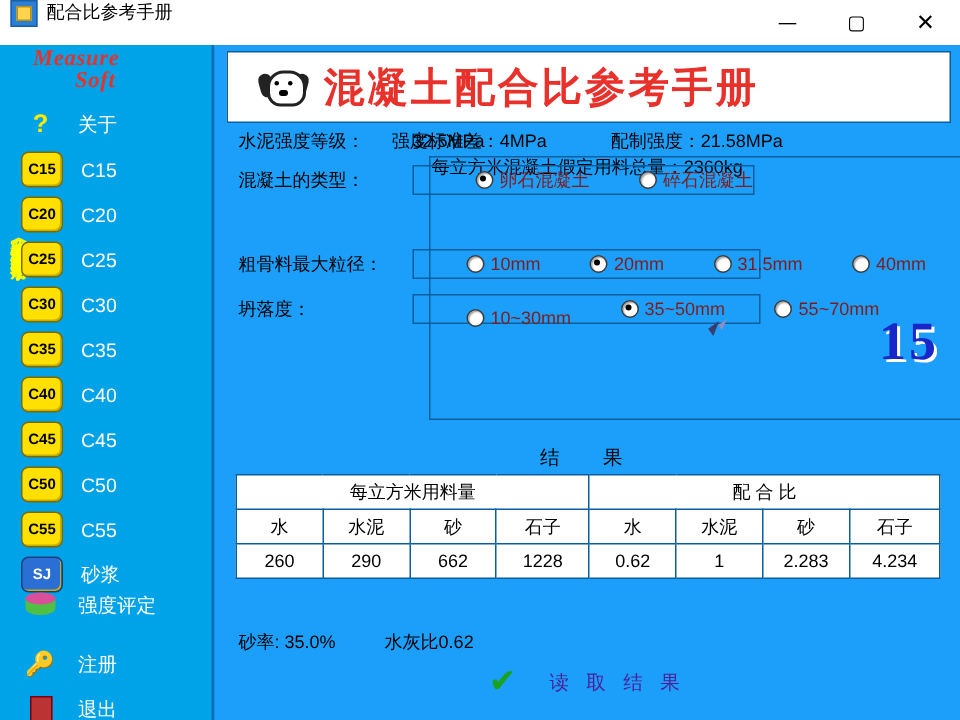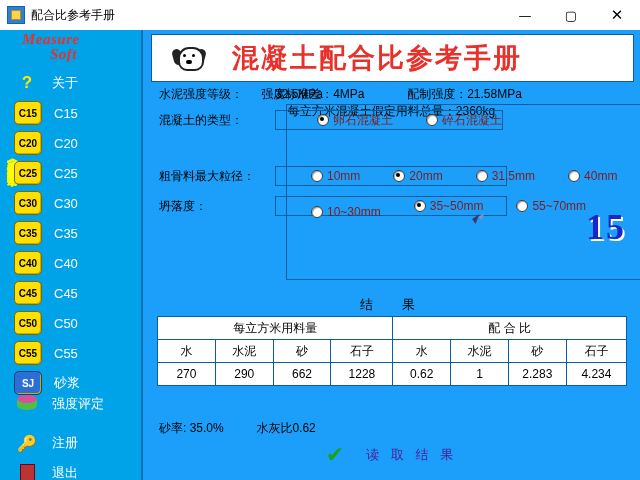--- a/index.html
+++ b/index.html
@@ -12,21 +12,21 @@
     position: relative;
     width: 640px; height: 480px;
     background: #1c9ffb;
     box-sizing: border-box;
   }
   
   #titlebar {
     position: absolute; top: 0; left: 0;
     width: 640px; height: 30px;
     background: #ffffff;
-    display: flex; align-items: center;
+    display: flex; 
     border-bottom: 1px solid #cfcfcf;
   }
   #titlebar .app-icon {
     width: 16px; height: 16px;
     margin-left: 7px; margin-right: 6px;
     background: #2b7fd4;
     border: 1px solid #1b5fa5;
     position: relative;
     flex: none;
   }
@@ -105,21 +105,21 @@
     position: absolute; left: 143px; top: 30px;
     width: 497px; height: 450px;
     background: #1c9ffb;
     box-sizing: border-box;
   }
   #header {
     position: absolute; left: 8px; top: 4px;
     width: 481px; height: 46px;
     background: #ffffff;
     border: 1px solid #0b5e9e;
-    display: flex; align-items: center; gap: 16px;
+    display: flex; align-items: center;
   }
   #header .dog {
     width: 34px; height: 30px; margin-left: 20px; margin-right: 10px;
     position: relative; flex:none;
   }
   #header .dog .head { position:absolute; left:6px; top:4px; width:22px; height:20px; background:#fff; border:2px solid #222; border-radius:11px 11px 9px 9px; }
   #header .dog .ear { position:absolute; left:1px; top:6px; width:9px; height:16px; background:#222; border-radius:5px; transform:rotate(-15deg); }
   #header .dog .ear2 { position:absolute; left:24px; top:6px; width:9px; height:16px; background:#222; border-radius:5px; transform:rotate(15deg); }
   #header .dog .eye { position:absolute; left:11px; top:11px; width:3px; height:3px; background:#000; border-radius:50%;}
   #header .dog .eye2 { position:absolute; left:20px; top:11px; width:3px; height:3px; background:#000; border-radius:50%;}
@@ -419,21 +419,21 @@
         <td style="width:58px">水</td>
         <td style="width:58px">水泥</td>
         <td style="width:58px">砂</td>
         <td style="width:62px">石子</td>
         <td style="width:58px">水</td>
         <td style="width:58px">水泥</td>
         <td style="width:58px">砂</td>
         <td style="width:60px">石子</td>
       </tr>
       <tr>
-        <td>270</td>
+        <td>260</td>
         <td>290</td>
         <td>662</td>
         <td>1228</td>
         <td>0.62</td>
         <td>1</td>
         <td>2.283</td>
         <td>4.234</td>
       </tr>
     </tbody>
       </table>

